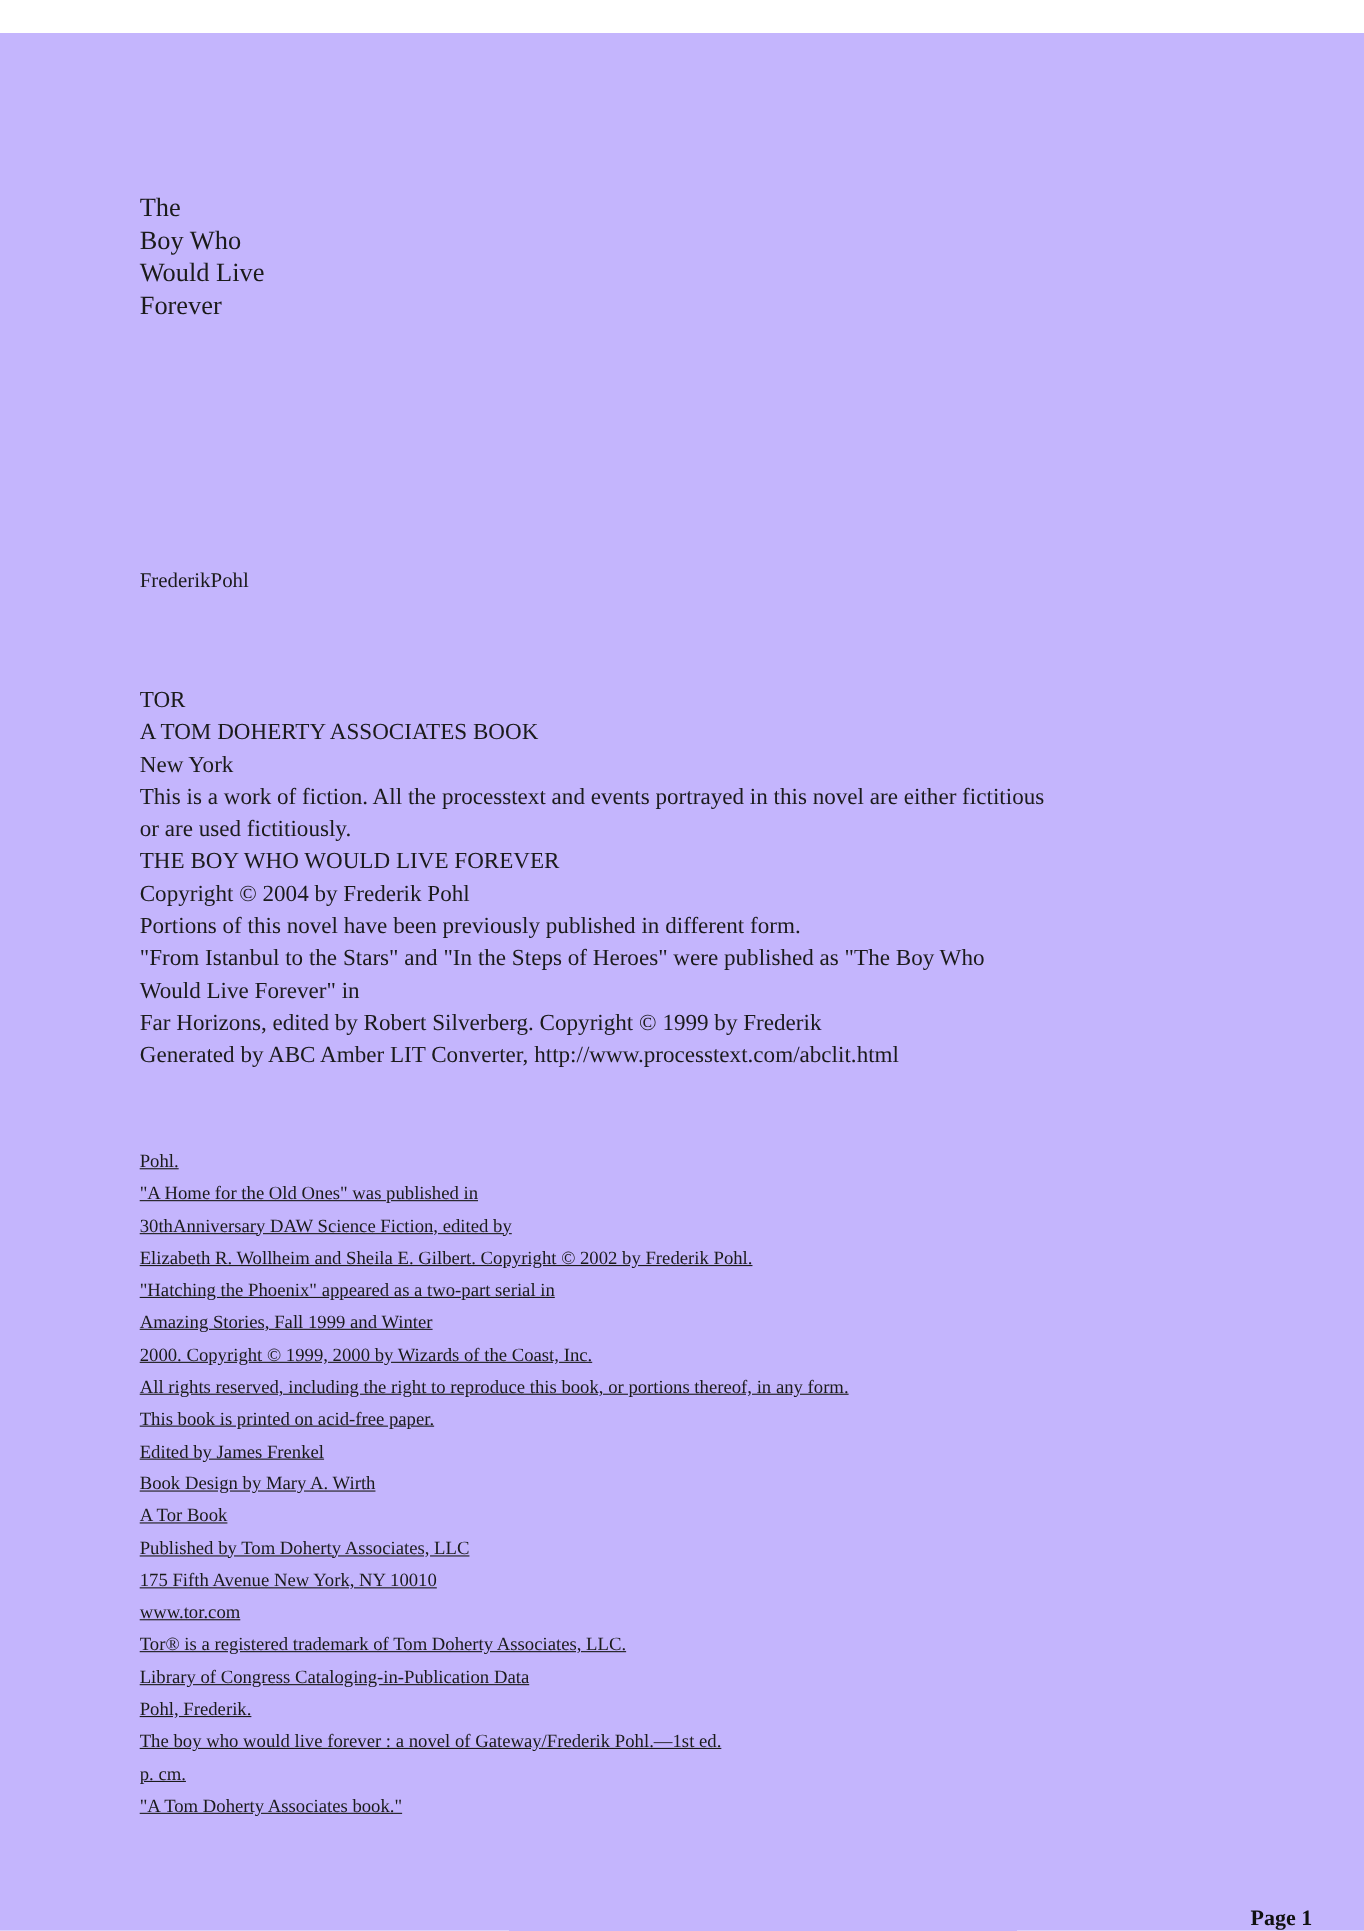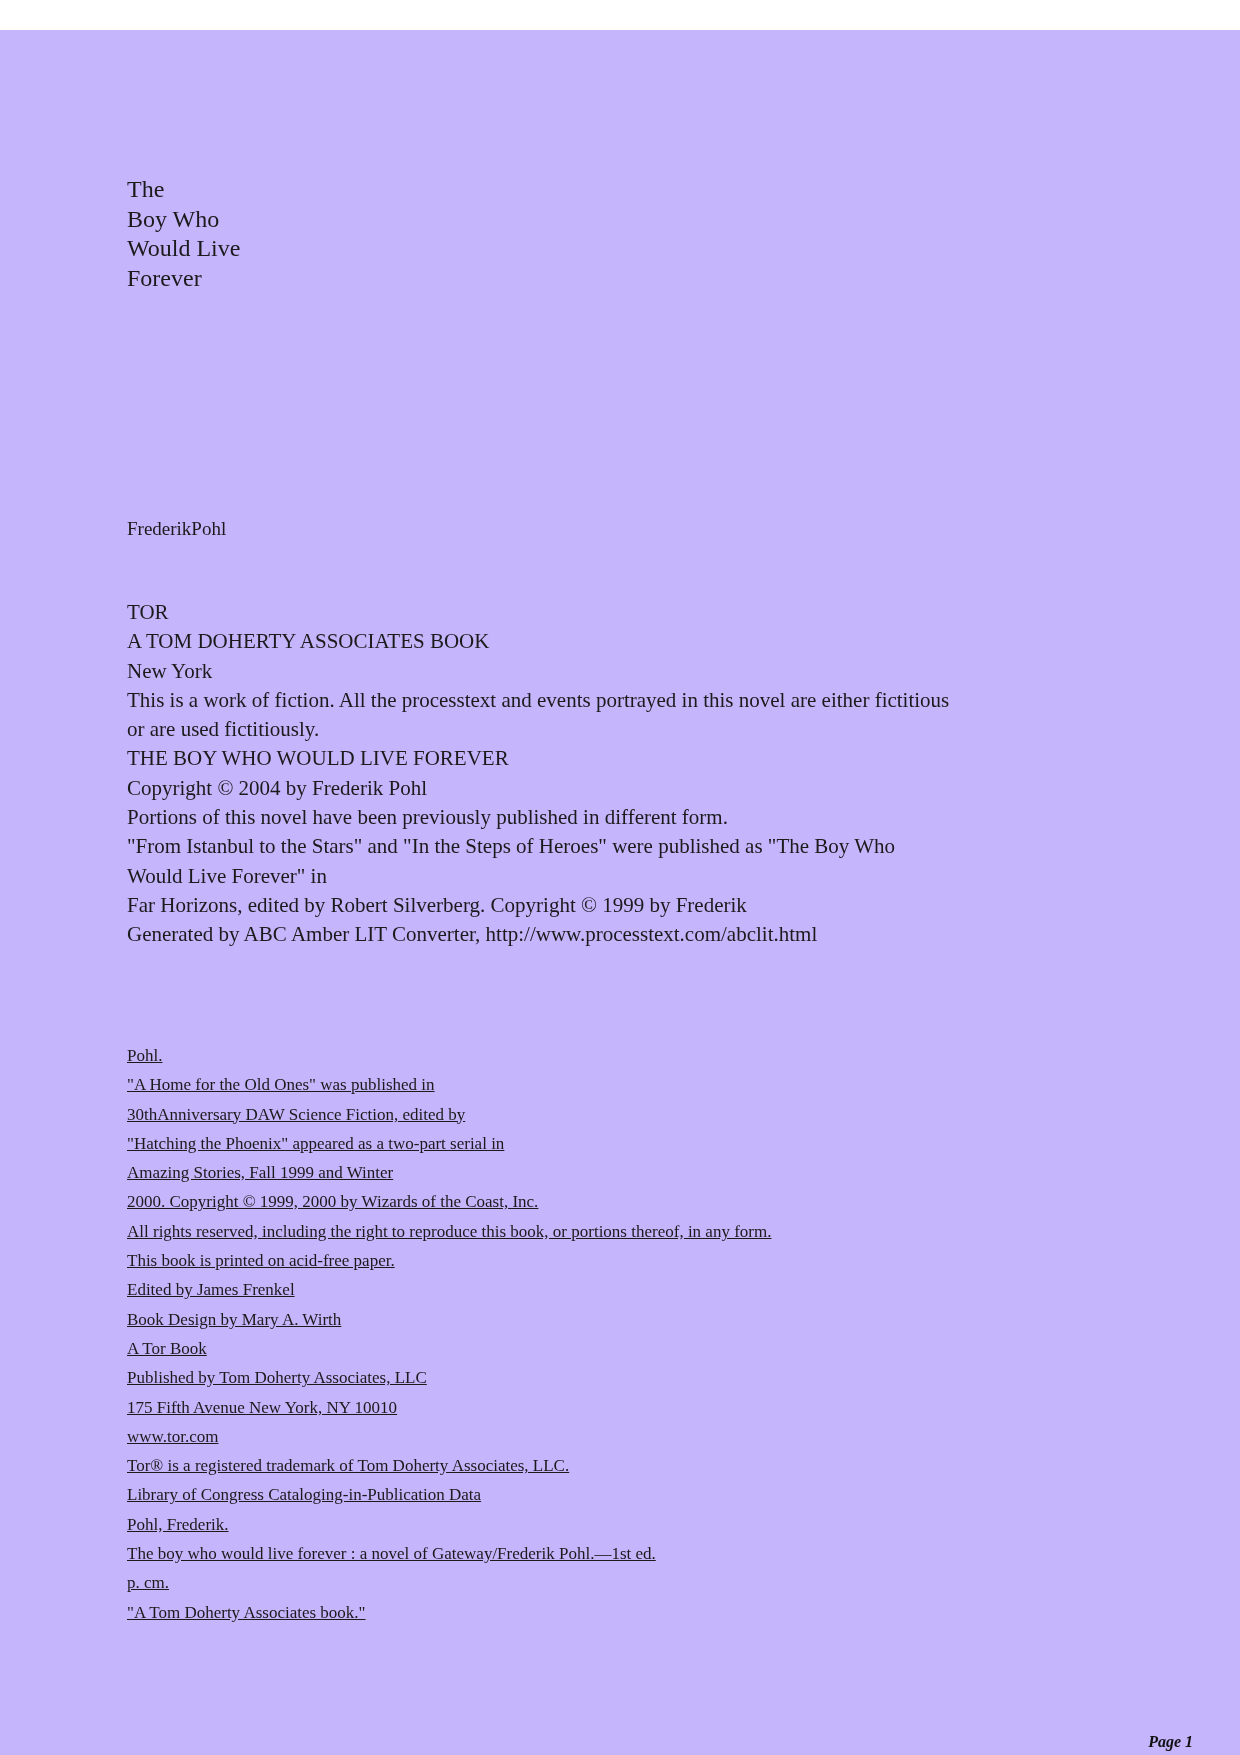--- a/index.html
+++ b/index.html
@@ -30,40 +30,39 @@
   .author-line {
     position: absolute;
     left: 127px;
     top: 484px;
     font-size: 19px;
     line-height: 29px;
   }
   .imprint-block {
     position: absolute;
     left: 127px;
-    top: 568px;
+    top: 592px;
     font-size: 21px;
     line-height: 29.3px;
   }
   .colophon-block {
     position: absolute;
     left: 127px;
     top: 1011px;
     font-size: 17px;
     line-height: 29.3px;
     text-decoration: underline;
   }
   .page-footer {
     position: absolute;
     right: 47px;
     top: 1703px;
-    font-size: 16px;
+    font-size: 20px;
     font-weight: bold;
     color: #111111;
-    font-style: italic;
   }
 </style>
 </head>
 <body>
 
 <div class="page">
 
   <div class="title-block">
     <div class="line">The</div>
     <div class="line">Boy Who</div>
@@ -85,20 +84,21 @@
     <div class="line">"From Istanbul to the Stars" and "In the Steps of Heroes" were published as "The Boy Who</div>
     <div class="line">Would Live Forever" in</div>
     <div class="line">Far Horizons, edited by Robert Silverberg. Copyright © 1999 by Frederik</div>
     <div class="line">Generated by ABC Amber LIT Converter, http://www.processtext.com/abclit.html</div>
   </div>
 
   <div class="colophon-block">
     <div class="line">Pohl.</div>
     <div class="line">"A Home for the Old Ones" was published in</div>
     <div class="line">30thAnniversary DAW Science Fiction, edited by</div>
+    <div class="line">Elizabeth R. Wollheim and Sheila E. Gilbert. Copyright © 2002 by Frederik Pohl.</div>
     <div class="line">"Hatching the Phoenix" appeared as a two-part serial in</div>
     <div class="line">Amazing Stories, Fall 1999 and Winter</div>
     <div class="line">2000. Copyright © 1999, 2000 by Wizards of the Coast, Inc.</div>
     <div class="line">All rights reserved, including the right to reproduce this book, or portions thereof, in any form.</div>
     <div class="line">This book is printed on acid-free paper.</div>
     <div class="line">Edited by James Frenkel</div>
     <div class="line">Book Design by Mary A. Wirth</div>
     <div class="line">A Tor Book</div>
     <div class="line">Published by Tom Doherty Associates, LLC</div>
     <div class="line">175 Fifth Avenue New York, NY 10010</div>

